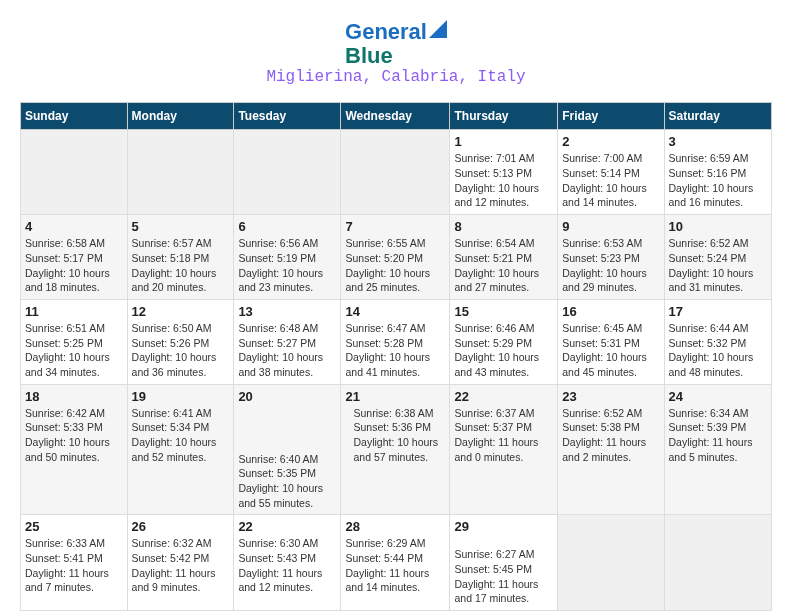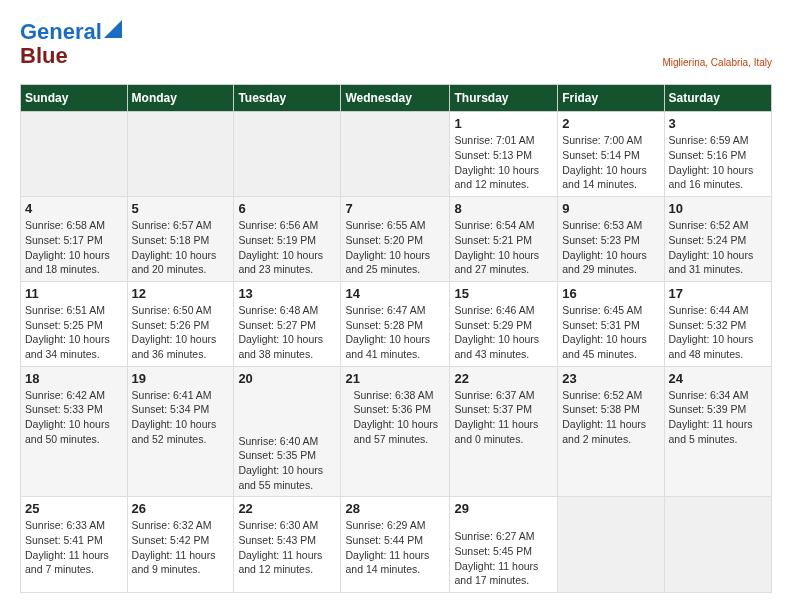--- a/index.html
+++ b/index.html
@@ -6,22 +6,23 @@
     body {
       font-family: Arial, sans-serif;
       background: #fff;
       width: 792px;
       min-height: 612px;
       padding: 20px;
     }
     .header {
       display: flex;
       justify-content: space-between;
-      align-items: flex-end;
+      align-items: center;
       margin-bottom: 16px;
+      flex-direction: column;
     }
     .logo {
       display: flex;
       align-items: center;
     }
     .logo-text {
       font-size: 22px;
       font-weight: bold;
       color: #333;
       line-height: 1.1;
@@ -31,30 +32,31 @@
     }
     .title-block {
       text-align: right;
     }
     .main-title {
       font-size: 36px;
       font-weight: bold;
       color: #222;
     }
     .sub-title {
-      font-size: 10px;
-      color: #c2410c;
+      font-size: 16px;
+      color: #8b5cf6;
+      font-family: Liberation Mono, monospace;
     }
     table {
       width: 100%;
       border-collapse: collapse;
       font-size: 11px;
     }
     thead tr {
-      background-color: #14532d;
+      background-color: #0c4a6e;
       color: #fff;
     }
     thead th {
       padding: 6px 4px;
       text-align: left;
       font-size: 12px;
       font-weight: bold;
       border: 1px solid #ccc;
     }
     tbody td {
@@ -91,21 +93,21 @@
 
 <div class="header">
   <div class="logo">
     <div style="display:flex; flex-direction:column; align-items:flex-start;">
       <div style="display:flex; align-items:center;">
         <span class="logo-text"><span>General</span></span>
         <svg width="18" height="18" viewBox="0 0 18 18" style="margin-left:2px; margin-top:-6px;">
           <polygon points="0,18 18,18 18,0" fill="#1a6dc0"></polygon>
         </svg>
       </div>
-      <span class="logo-text" style="color:#7f1d1d; font-size:22px;">Blue</span>
+      <span class="logo-text" style="color:#0f766e; font-size:22px;">Blue</span>
     </div>
   </div>
   <div class="title-block">
     <div class="sub-title">Miglierina, Calabria, Italy</div>
   </div>
 </div>
 
 <table>
   <thead>
     <tr>

